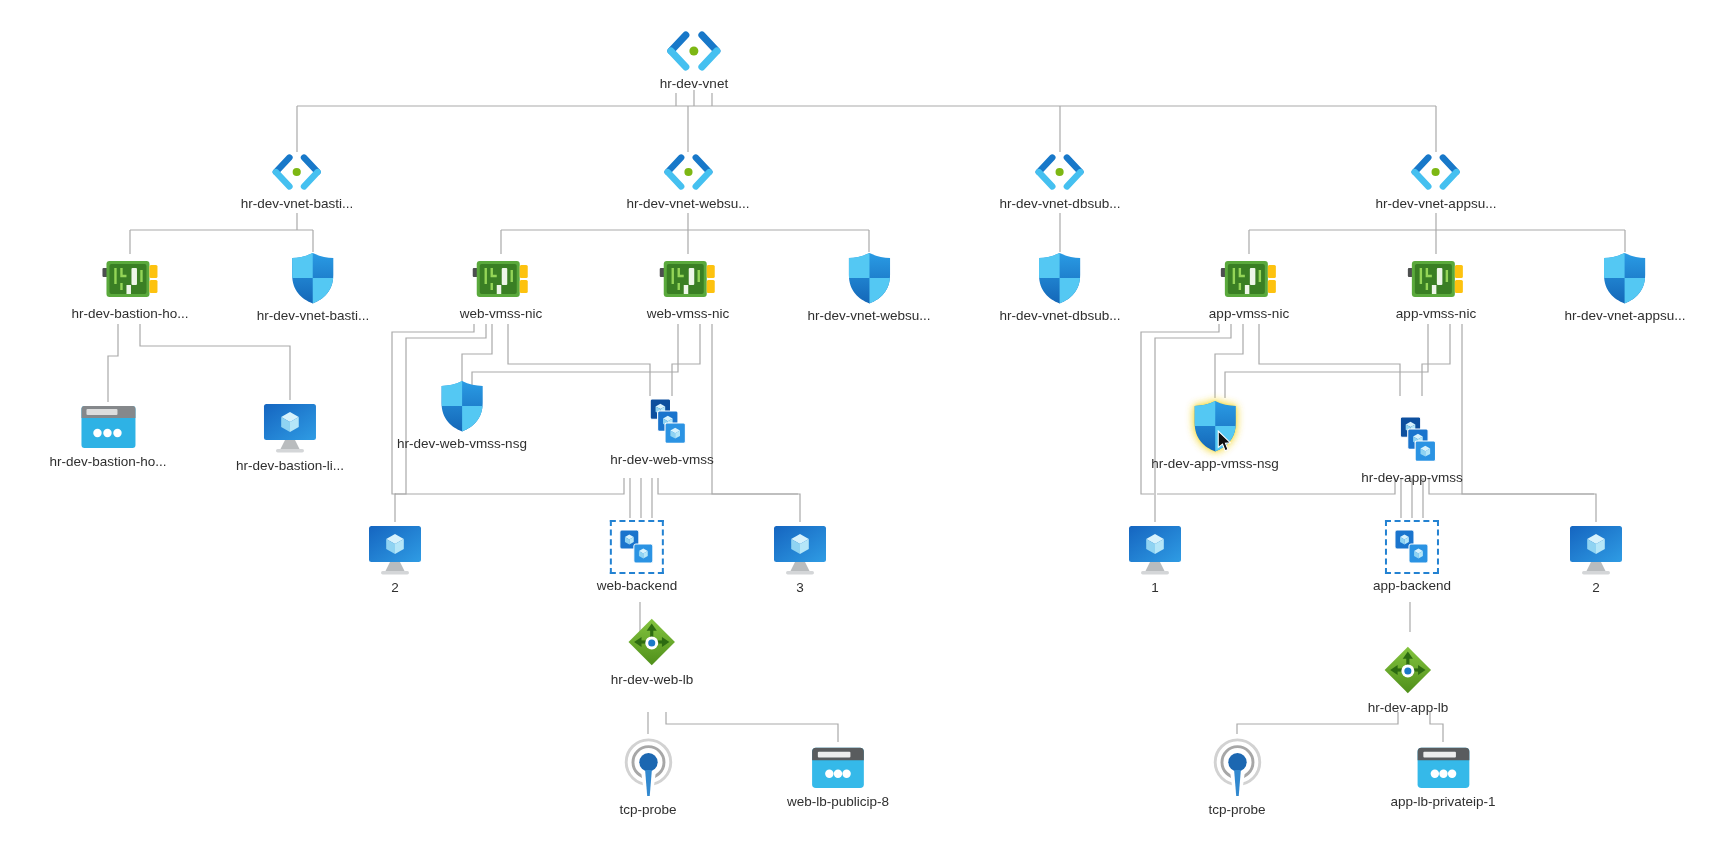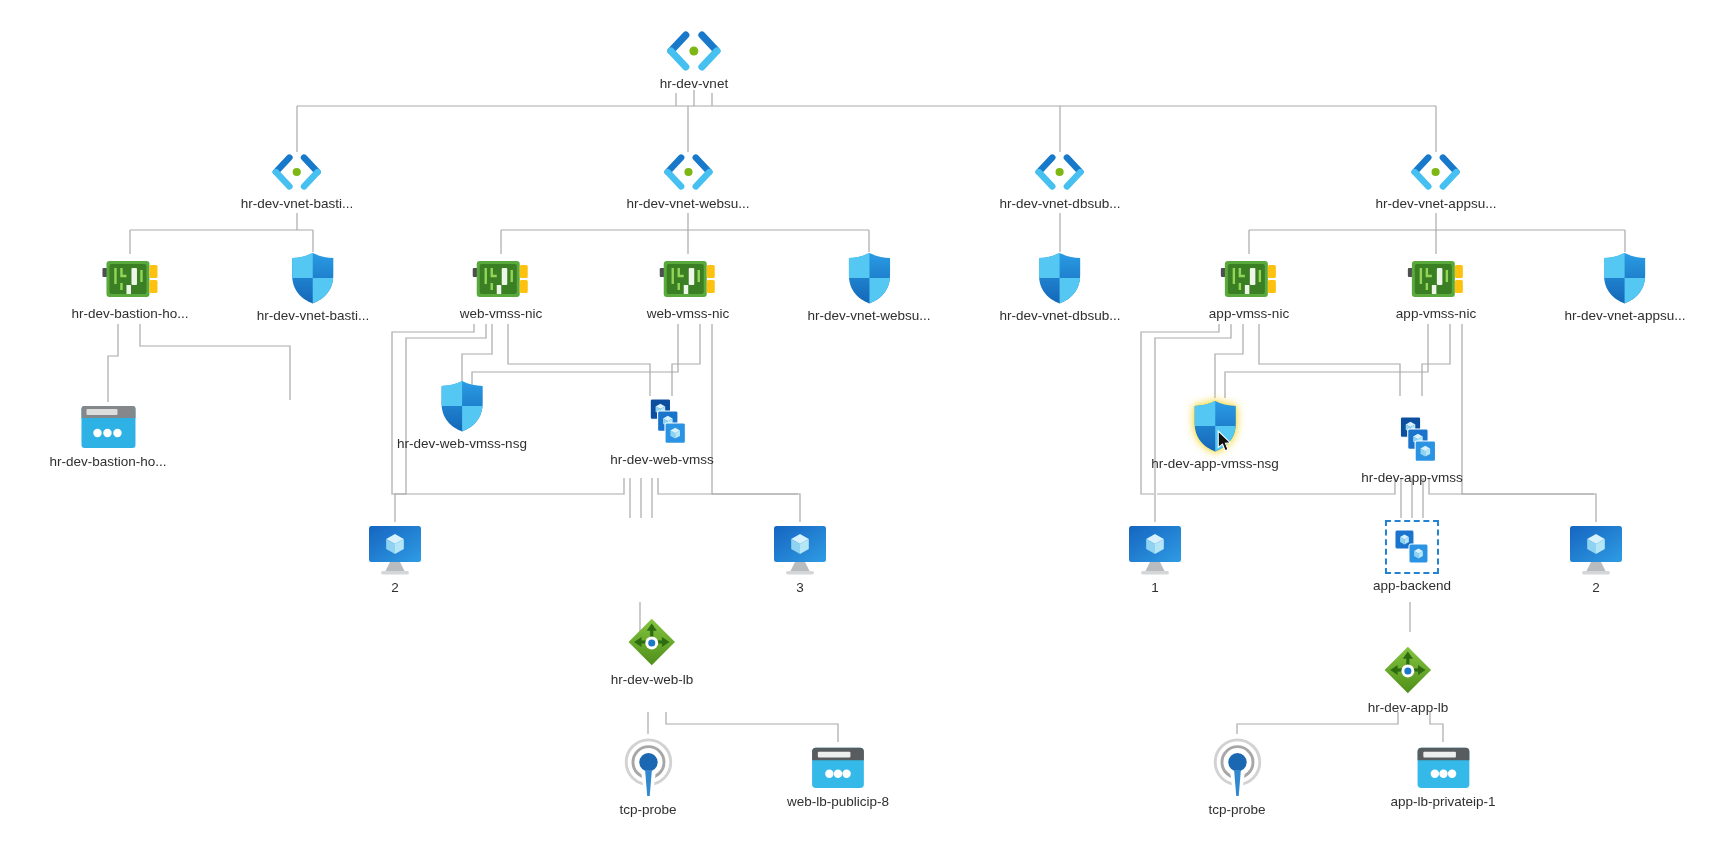--- a/index.html
+++ b/index.html
@@ -326,20 +326,28 @@
   </div>
 
   <div class="node" style="left:108px;top:404px">
     <span class="iconwrap">
         <svg width="58" height="46">
           <use href="#sym-bastion"></use>
         </svg>
       </span>
     <div class="lbl">hr-dev-bastion-ho...</div>
   </div>
+  <div class="node" style="left:290px;top:402px">
+    <span class="iconwrap">
+        <svg width="58" height="52">
+          <use href="#sym-vm"></use>
+        </svg>
+      </span>
+    <div class="lbl">hr-dev-bastion-li...</div>
+  </div>
   <div class="node" style="left:462px;top:380px">
     <span class="iconwrap">
         <svg width="44" height="52">
           <use href="#sym-nsg"></use>
         </svg>
       </span>
     <div class="lbl">hr-dev-web-vmss-nsg</div>
   </div>
   <div class="node" style="left:1215px;top:400px">
     <span class="iconwrap hl">
@@ -366,20 +374,28 @@
     <div class="lbl">hr-dev-app-vmss</div>
   </div>
 
   <div class="node" style="left:395px;top:524px">
     <span class="iconwrap">
         <svg width="58" height="52">
           <use href="#sym-vm"></use>
         </svg>
       </span>
     <div class="lbl">2</div>
+  </div>
+  <div class="node" style="left:637px;top:520px">
+    <span class="iconwrap backend-box">
+        <svg width="40" height="40">
+          <use href="#sym-vmss2"></use>
+        </svg>
+      </span>
+    <div class="lbl">web-backend</div>
   </div>
   <div class="node" style="left:800px;top:524px">
     <span class="iconwrap">
         <svg width="58" height="52">
           <use href="#sym-vm"></use>
         </svg>
       </span>
     <div class="lbl">3</div>
   </div>
   <div class="node" style="left:1155px;top:524px">

